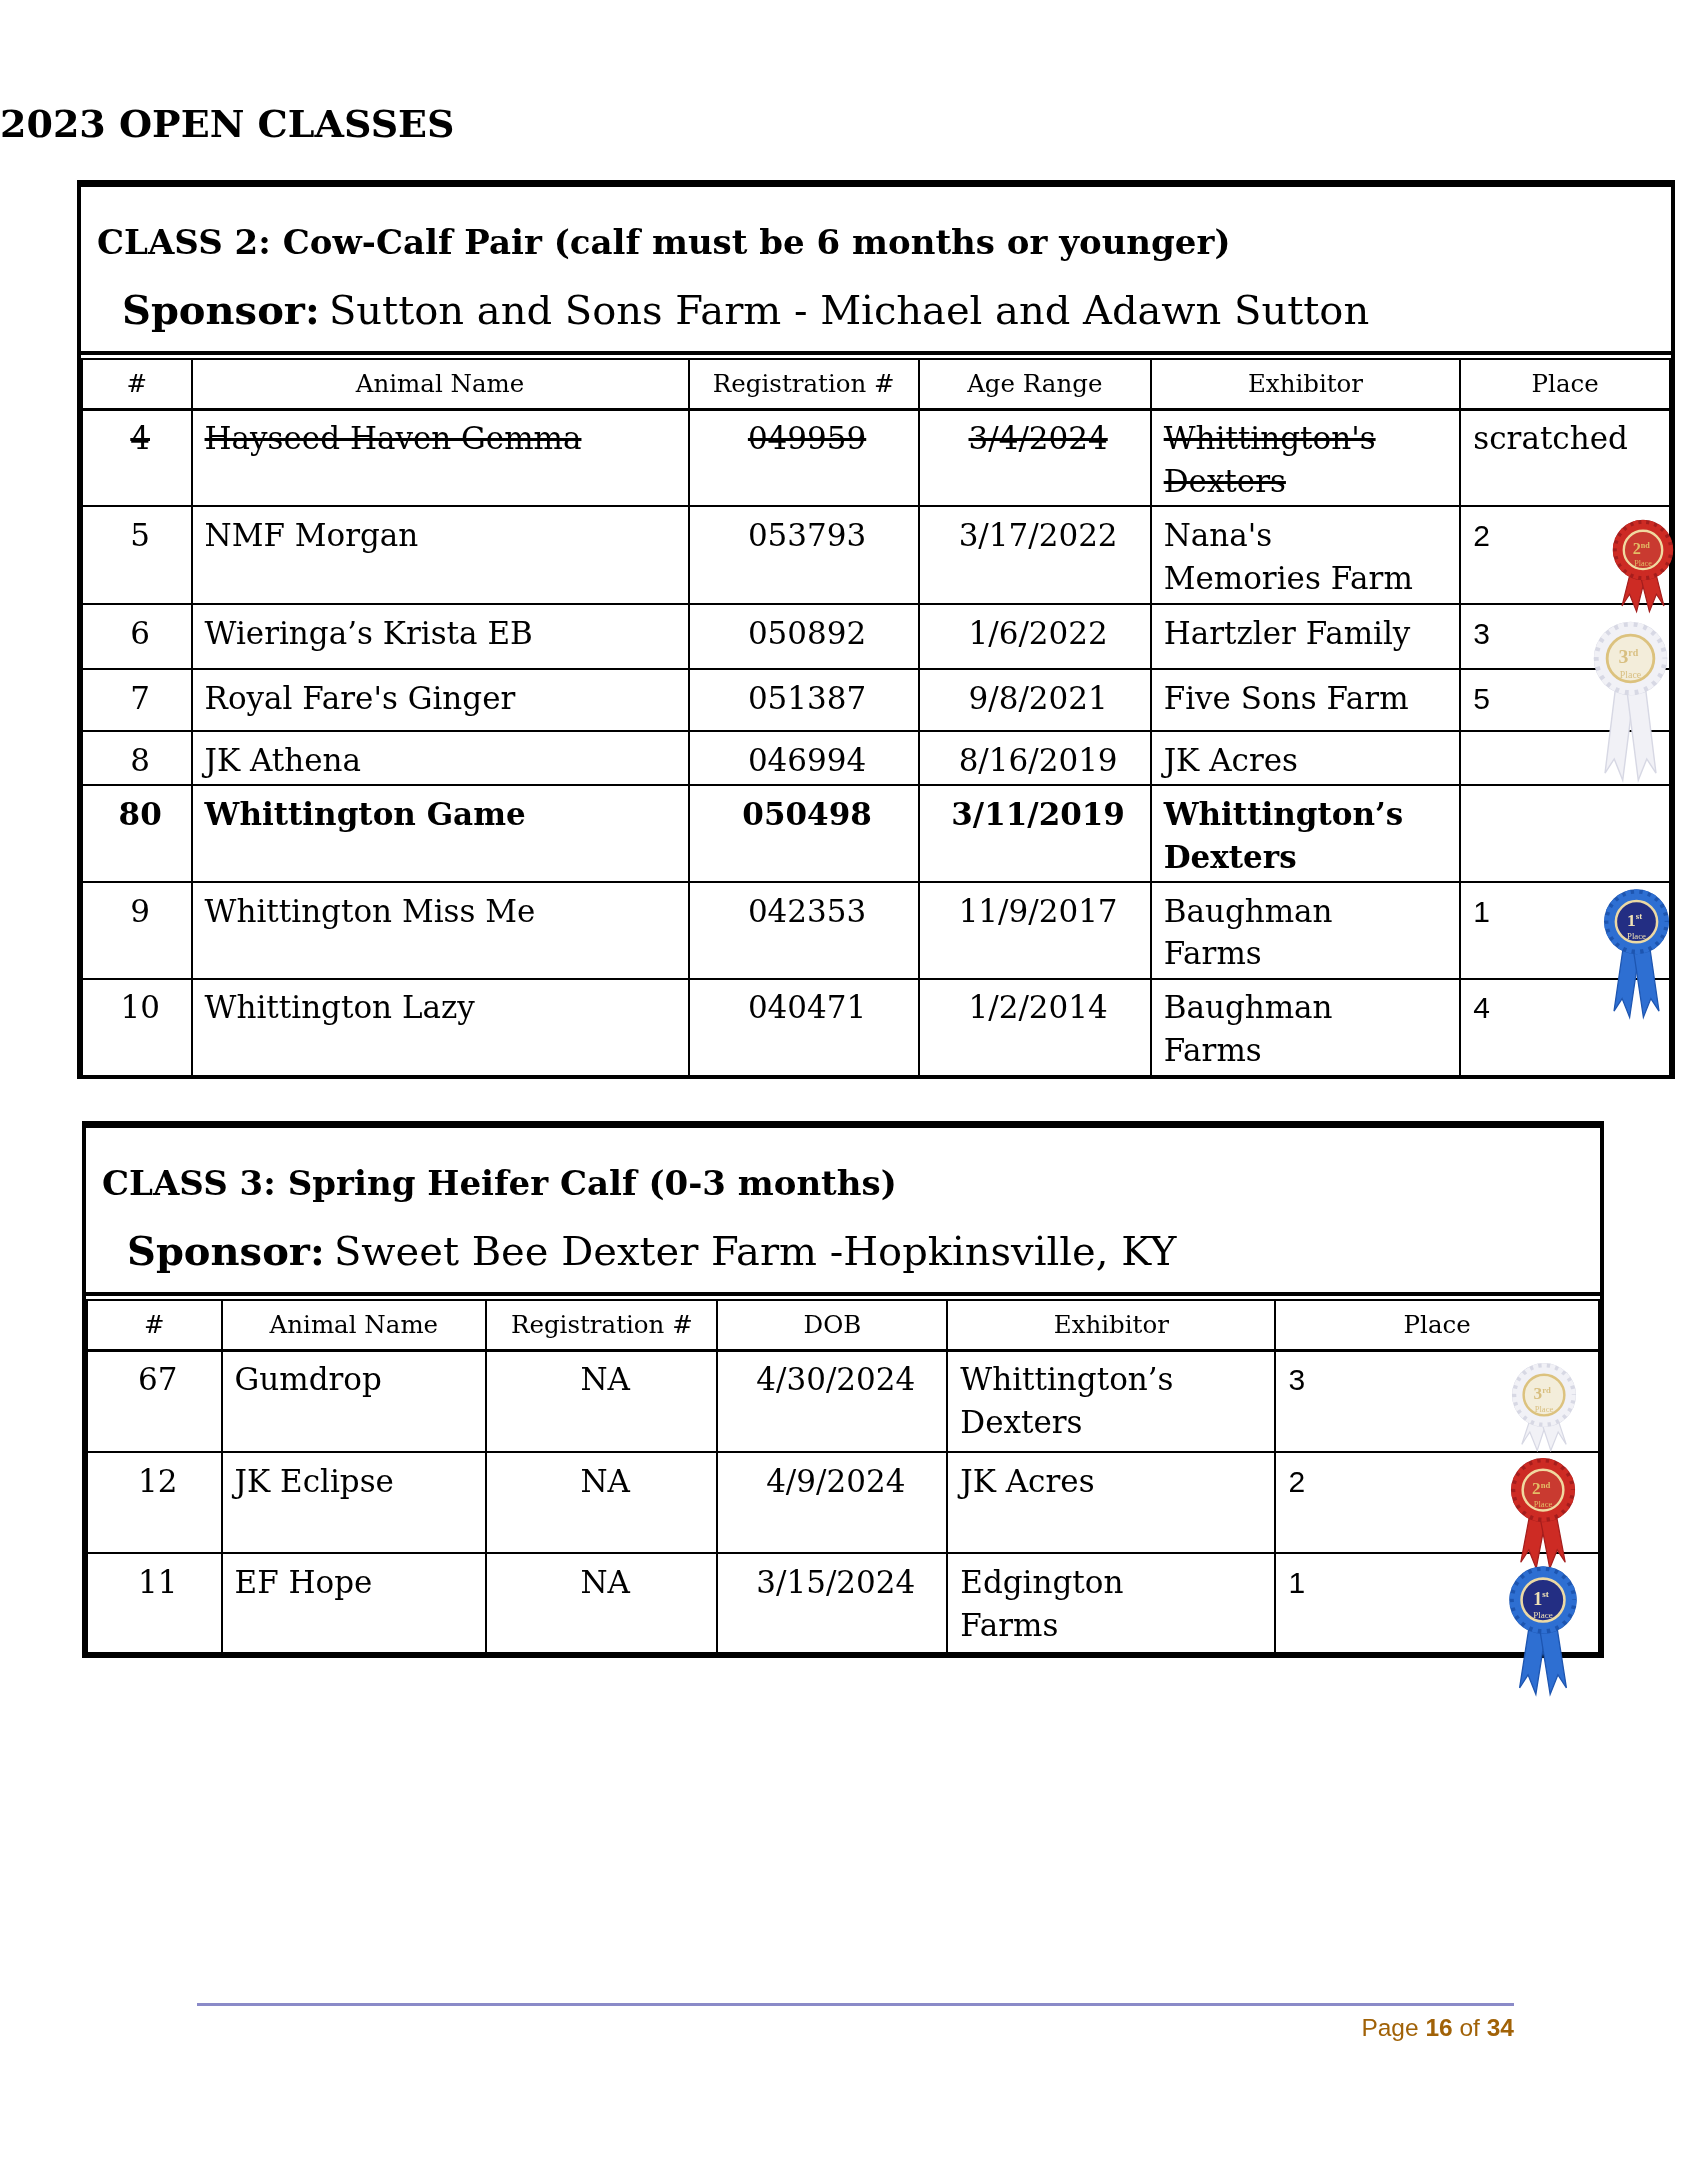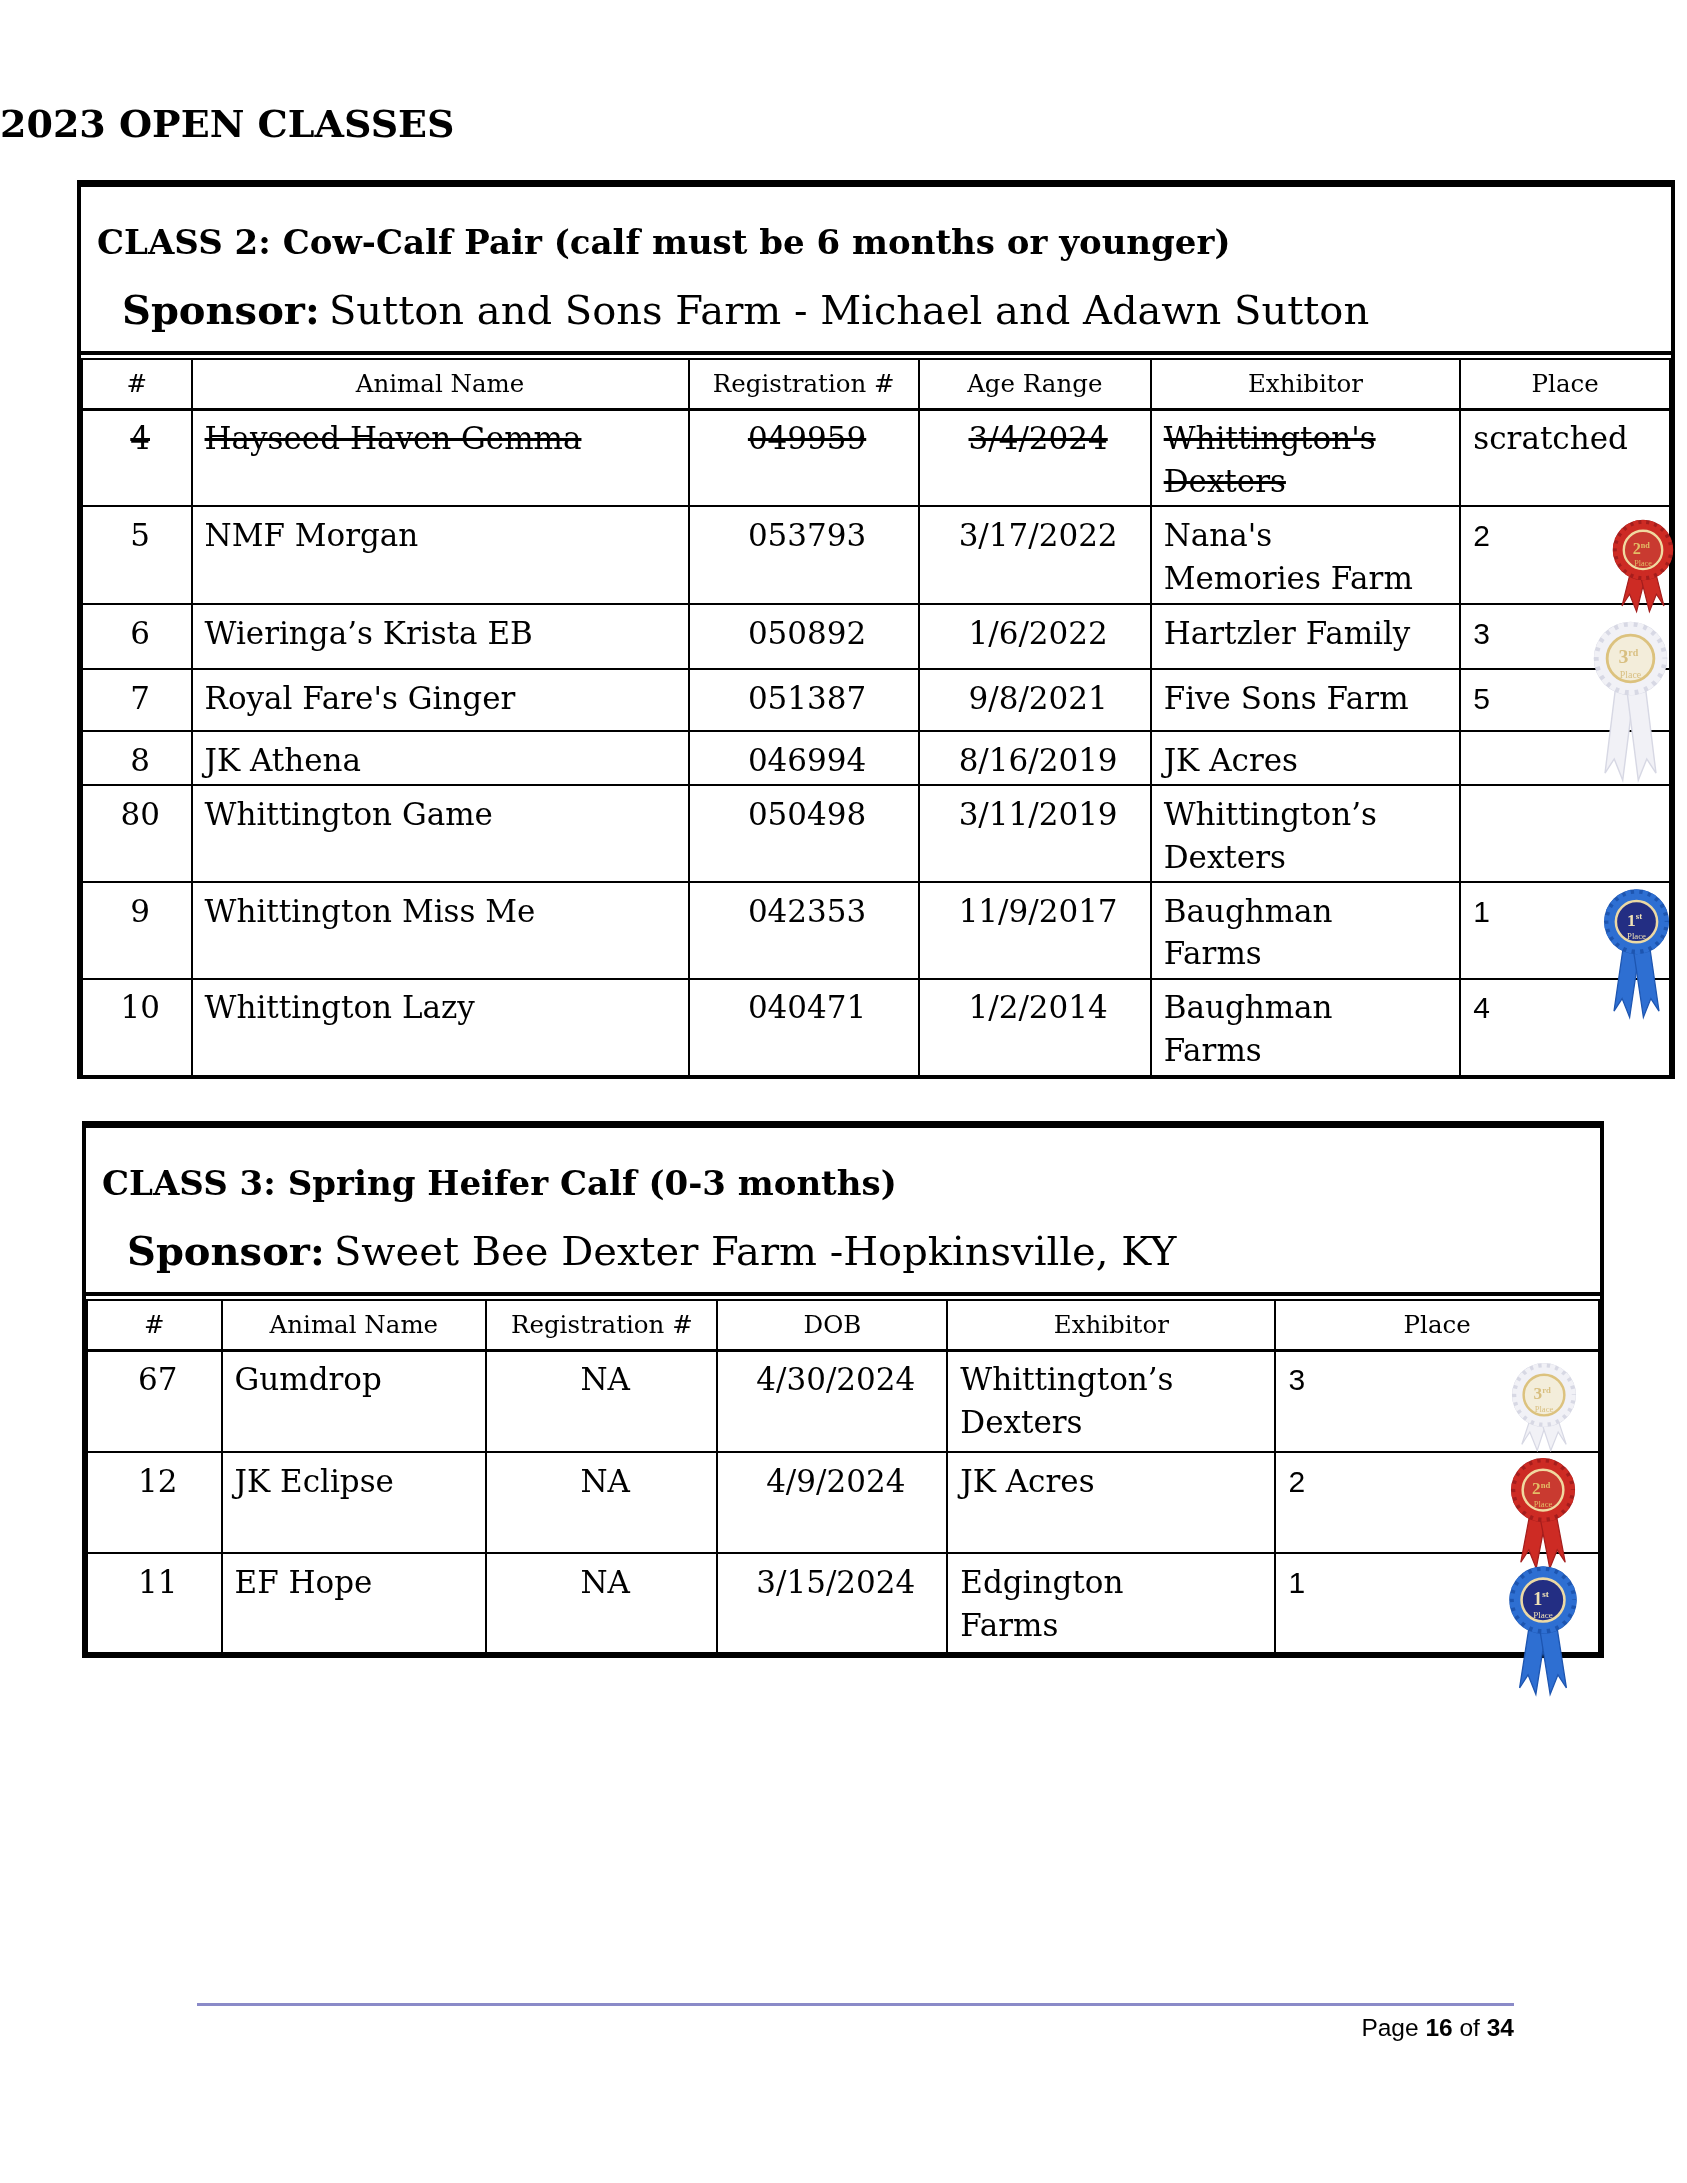--- a/index.html
+++ b/index.html
@@ -80,21 +80,21 @@
   .page-footer {
     position: absolute;
     left: 197px;
     top: 2003px;
     width: 1317px;
     border-top: 3.3px solid #8a8ac8;
     padding-top: 8px;
     text-align: right;
     font-family: "Liberation Sans", sans-serif;
     font-size: 24.5px;
-    color: #000000;
+    color: #a16207;
   }
   .page-footer b { font-weight: bold; }
 </style>
 </head>
 <body>
 
 <div class="page">
 
   <div class="doc-title">2023 OPEN CLASSES</div>
 
@@ -182,21 +182,21 @@
             <td class="c5"><span class="celltext placenum">5</span></td>
           </tr>
           <tr class="row" style="height: 50px;">
             <td class="c0"><span class="celltext">8</span></td>
             <td class="c1"><span class="celltext">JK Athena</span></td>
             <td class="c2"><span class="celltext">046994</span></td>
             <td class="c3"><span class="celltext">8/16/2019</span></td>
             <td class="c4"><span class="celltext">JK Acres</span></td>
             <td class="c5"><span class="celltext"></span></td>
           </tr>
-          <tr class="row" style="height: 90px;">
+          <tr class="row" style="height: 90px; font-weight: bold;">
             <td class="c0"><span class="celltext">80</span></td>
             <td class="c1"><span class="celltext">Whittington Game</span></td>
             <td class="c2"><span class="celltext">050498</span></td>
             <td class="c3"><span class="celltext">3/11/2019</span></td>
             <td class="c4"><span class="celltext">Whittington’s
 Dexters</span></td>
             <td class="c5"><span class="celltext"></span></td>
           </tr>
           <tr class="row" style="height: 93px;">
             <td class="c0"><span class="celltext">9</span></td>

